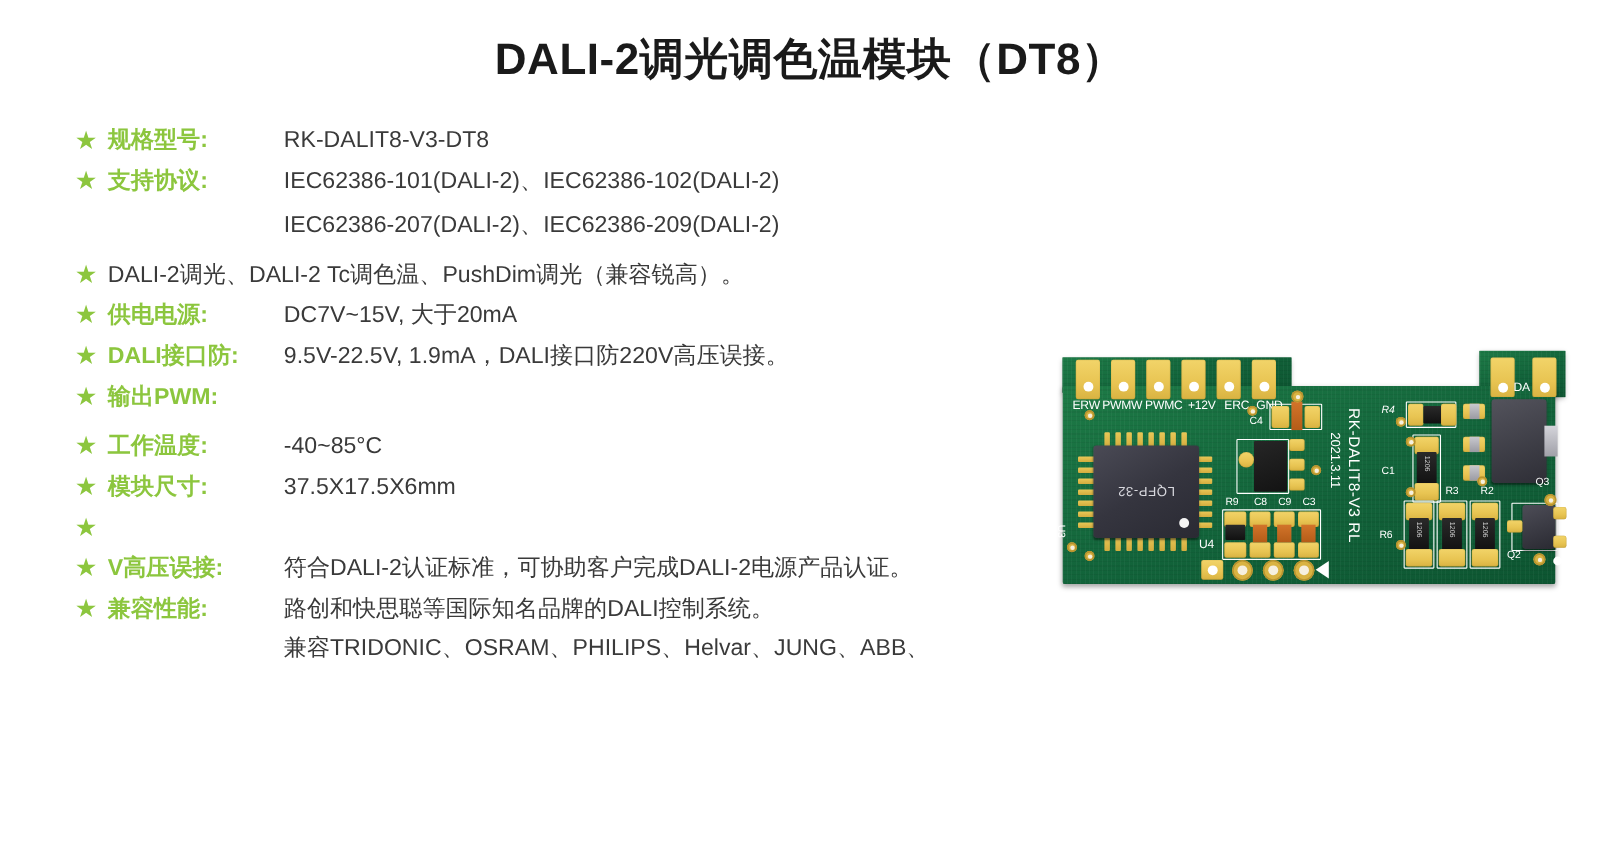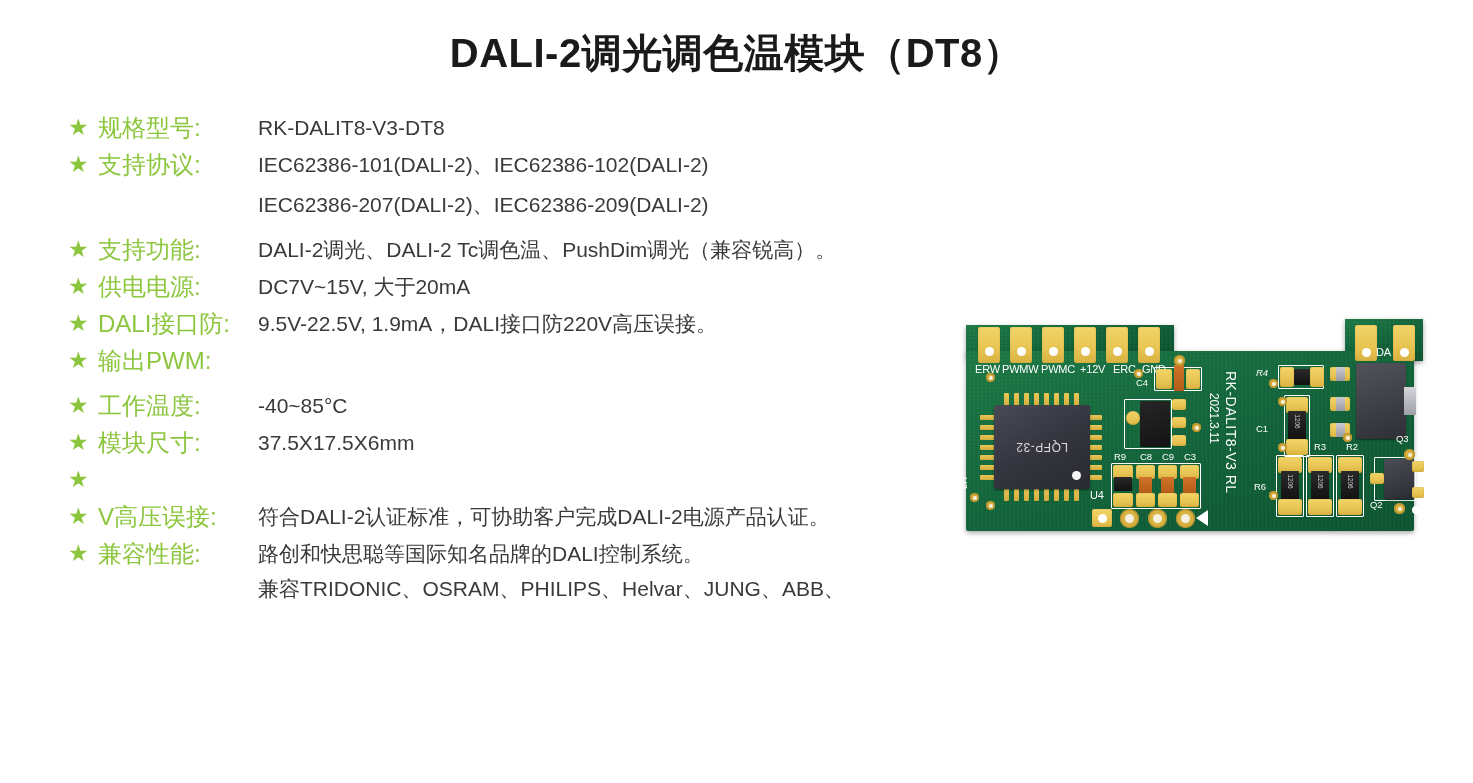--- a/index.html
+++ b/index.html
@@ -28,21 +28,21 @@
   .star-icon{
     width:30px;flex:0 0 30px;
     color:#8CC63E;
     font-size:23px;line-height:35px;
     text-align:left;
     user-select:none;
   }
   .spec-label{
     flex:0 0 auto;
     color:#8CC63E;
-    font-size:24px;font-weight:normal;
+    font-size:21px;font-weight:bold;
     line-height:35px;
     white-space:nowrap;
   }
   .spec-label.w-std{width:160px;}
   .spec-label.w-wide{width:160px;}
   .spec-values{
     flex:1 1 auto;
     color:#3a3a3a;
     font-size:21px;
     line-height:35px;
@@ -175,21 +175,20 @@
     <div class="spec-values">
       <div class="vline">IEC62386-101(DALI-2)、IEC62386-102(DALI-2)</div>
       <div class="vline">IEC62386-207(DALI-2)、IEC62386-209(DALI-2)</div>
     </div>
   </div>
 
   <div class="spacer-sm"></div>
 
   <div class="spec-row">
     <div class="star-icon">★</div>
-    <div class="spec-label w-std">支持功能:</div>
     <div class="spec-values">
       <div class="vline">DALI-2调光、DALI-2 Tc调色温、PushDim调光（兼容锐高）。</div>
     </div>
   </div>
 
   <div class="spec-row">
     <div class="star-icon">★</div>
     <div class="spec-label w-std">供电电源:</div>
     <div class="spec-values">
       <div class="vline">DC7V~15V, 大于20mA</div>

